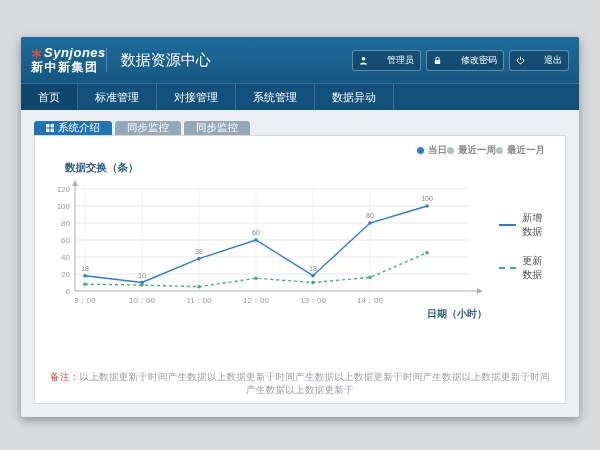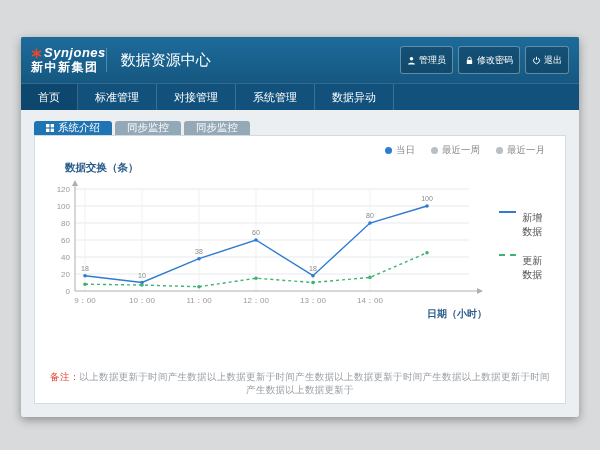--- a/index.html
+++ b/index.html
@@ -18,47 +18,47 @@
   
   .app-header{height:46px;background:linear-gradient(#1d6b9b,#155881);
     display:flex;align-items:center;padding:0 10px;flex-shrink:0;}
   .brand{display:flex;flex-direction:column;line-height:1.15;}
   .brand-top{display:flex;align-items:center;gap:2px;}
   .logo-text{color:#fff;font-size:13px;font-style:italic;font-weight:bold;letter-spacing:.5px;}
   .company{color:#fff;font-size:12px;font-weight:bold;letter-spacing:1.5px;}
   .app-title{color:#fff;font-size:15px;padding-left:14px;
     border-left:1px solid rgba(255,255,255,0.25);height:24px;line-height:24px;}
   .header-right{margin-left:auto;display:flex;gap:5px;}
-  .hbtn{display:flex;align-items:center;gap:3px;height:28px;padding:0 6px;
+  .hbtn{display:flex;align-items:center;gap:19px;height:21px;padding:0 6px;
     background:rgba(8,40,60,0.35);border:1px solid rgba(255,255,255,0.35);
     border-radius:3px;color:#fff;font-size:9px;cursor:pointer;white-space:nowrap;}
   .hbtn svg{width:9px;height:9px;flex-shrink:0;}
   
   .nav{height:27px;background:#11517c;display:flex;align-items:stretch;flex-shrink:0;
     border-top:1px solid rgba(255,255,255,0.15);}
   .nav-item{color:#fff;font-size:11px;display:flex;align-items:center;
     padding:0 17px;border-right:1px solid rgba(255,255,255,0.18);cursor:pointer;}
   .nav-item.active{background:#0d476e;}
   
   .content{flex:1;padding:11px 13px 13px;display:flex;flex-direction:column;background:#eceff2;min-height:0;}
   .tabs{display:flex;gap:3px;}
   .tab{height:14px;display:flex;align-items:center;gap:4px;padding:0 12px;
     font-size:10.5px;color:#fff;background:#94a9b8;border-radius:3px 3px 0 0;cursor:pointer;}
   .tab.active{background:#1f74b4;}
   .tab svg{width:8px;height:8px;}
   .panel{flex:1;background:#fff;border:1px solid #d3dae0;
     padding:8px 14px 6px;display:flex;flex-direction:column;min-height:0;}
-  .legend-top{display:flex;justify-content:flex-end;gap:16px;padding-right:6px;}
+  .legend-top{display:flex;justify-content:flex-end;padding-right:6px;font-weight:bold;}
   .lt-item{display:flex;align-items:center;gap:4px;font-size:9.5px;color:#888;cursor:pointer;}
   .legend-dot{width:7px;height:7px;border-radius:50%;background:#bbb;}
   .ylabel{font-size:10.5px;color:#2a5d8c;font-weight:bold;margin:4px 0 0 16px;}
   .chart-row{display:flex;flex:1;min-height:0;}
   .chart-svg{width:444px;height:150px;flex-shrink:0;}
   .right-legend{display:flex;flex-direction:column;gap:15px;margin:36px 0 0 6px;}
-  .rl-item{display:flex;align-items:flex-start;gap:6px;cursor:pointer;}
+  .rl-item{display:flex;align-items:center;gap:6px;cursor:pointer;}
   .series-line{width:24px;height:0;border-top:2px solid #888;}
   .series-label{font-size:10px;color:#555;}
   .note{margin-top:8px;text-align:center;font-size:9.5px;color:#9aa0a6;letter-spacing:.3px;}
   .note .prefix{color:#e23b2e;}
 </style>
 </head>
 <body>
 
 <div class="window">
 

